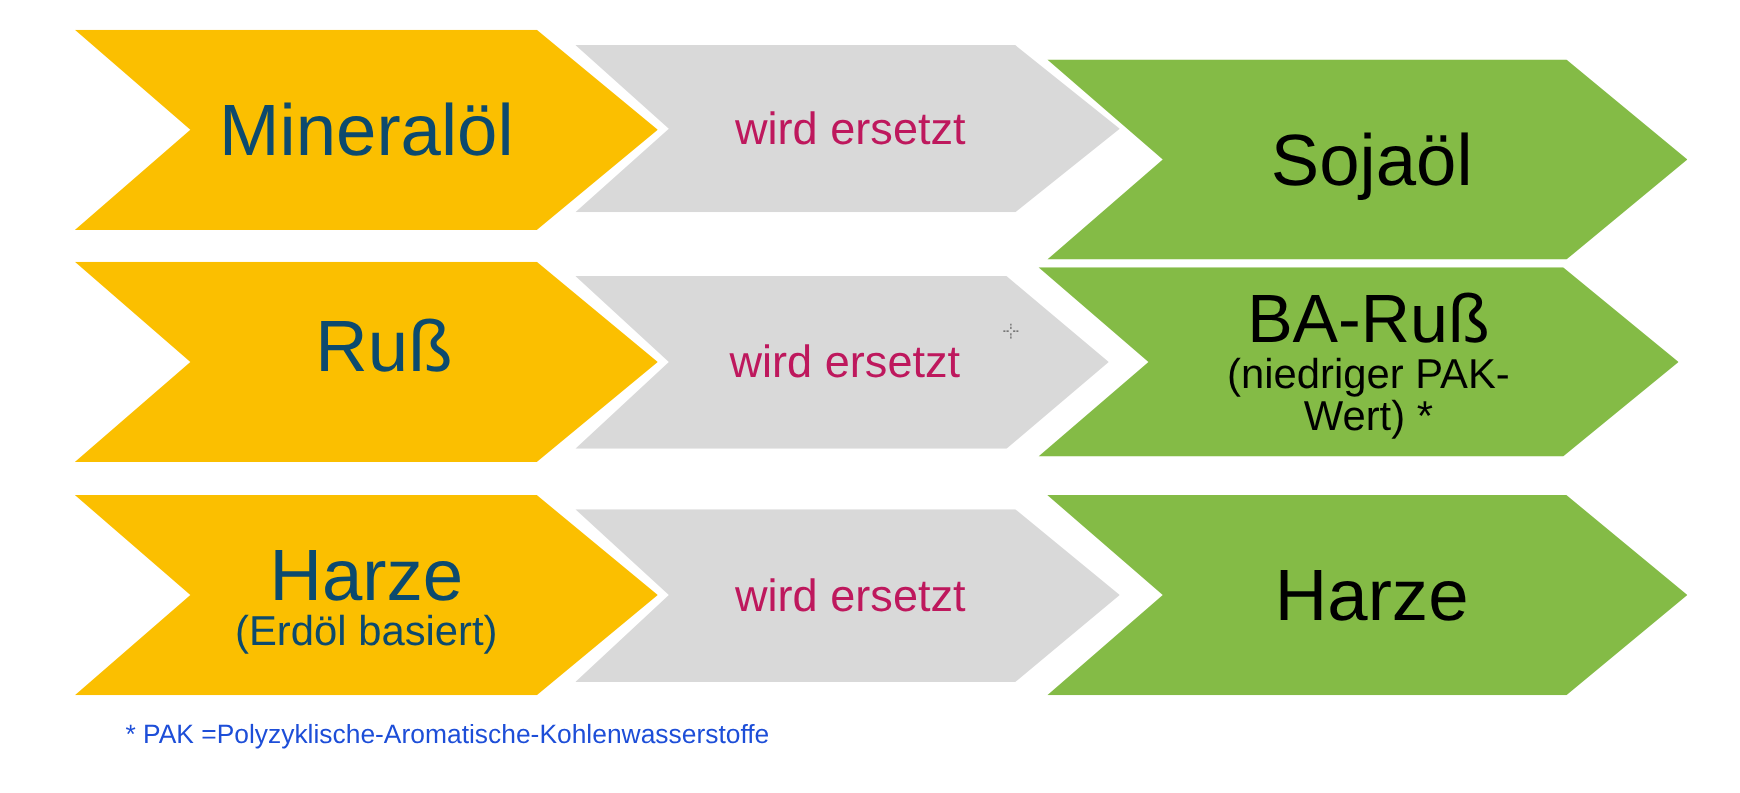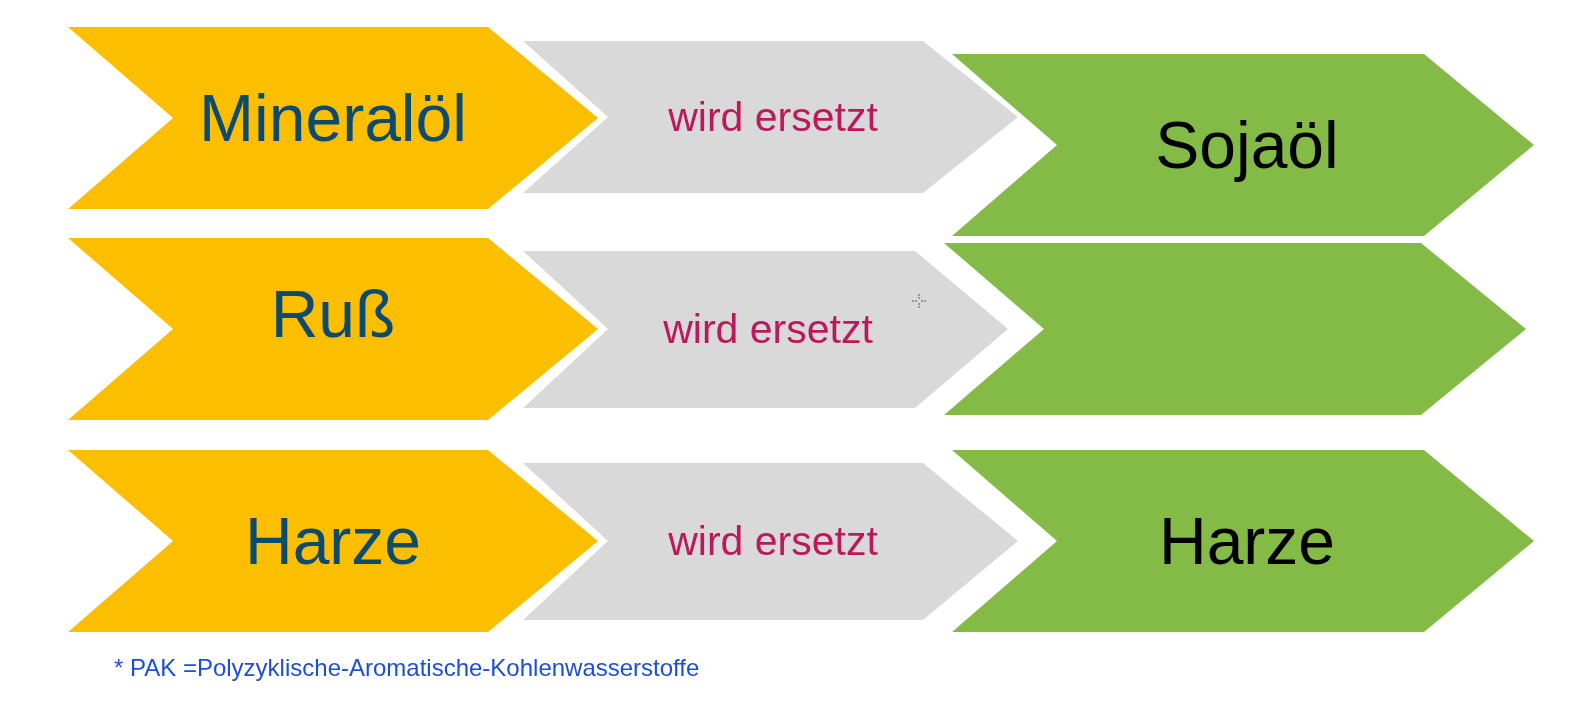--- a/index.html
+++ b/index.html
@@ -40,44 +40,50 @@
     </svg>
   <div class="label" style="left:90px;top:0;width:410px;height:182px;">
     <span class="main black">Sojaöl</span>
   </div>
 </div>
 
 <div class="shape" style="left:68px;top:238px;width:530px;height:182px;">
   <svg width="530" height="182">
       <polygon points="0,0 420,0 530,91 420,182 0,182 105,91" fill="#FBBF00"></polygon>
     </svg>
-  <div class="label" style="left:80px;top:0;width:370px;height:152px;">
+  <div class="label" style="left:96px;top:0;width:370px;height:152px;">
     <span class="main white">Ruß</span>
   </div>
 </div>
 <div class="shape" style="left:523px;top:251px;width:485px;height:157px;">
   <svg width="485" height="157">
       <polygon points="0,0 392,0 485,78 392,157 0,157 85,78" fill="#D9D9D9"></polygon>
     </svg>
   <div class="label" style="left:60px;top:0;width:370px;height:157px;">
     <span class="mid">wird ersetzt</span>
   </div>
 </div>
 <div class="shape" style="left:944px;top:243px;width:582px;height:172px;">
   <svg width="582" height="172">
       <polygon points="0,0 477,0 582,86 477,172 0,172 100,86" fill="#84BB46"></polygon>
     </svg>
+  <div class="label" style="left:90px;top:0;width:420px;height:172px;">
+    <span class="main black" style="font-size:62px;">BA-Ruß</span>
+    <span class="sub black">(niedriger PAK-</span>
+    <span class="sub black">Wert) *</span>
+  </div>
 </div>
 
 <div class="shape" style="left:68px;top:450px;width:530px;height:182px;">
   <svg width="530" height="182">
       <polygon points="0,0 420,0 530,91 420,182 0,182 105,91" fill="#FBBF00"></polygon>
     </svg>
   <div class="label" style="left:80px;top:0;width:370px;height:182px;">
     <span class="main white">Harze</span>
+    <span class="sub white">(Erdöl basiert)</span>
   </div>
 </div>
 <div class="shape" style="left:523px;top:463px;width:495px;height:157px;">
   <svg width="495" height="157">
       <polygon points="0,0 400,0 495,78 400,157 0,157 85,78" fill="#D9D9D9"></polygon>
     </svg>
   <div class="label" style="left:60px;top:0;width:380px;height:157px;">
     <span class="mid">wird ersetzt</span>
   </div>
 </div>

